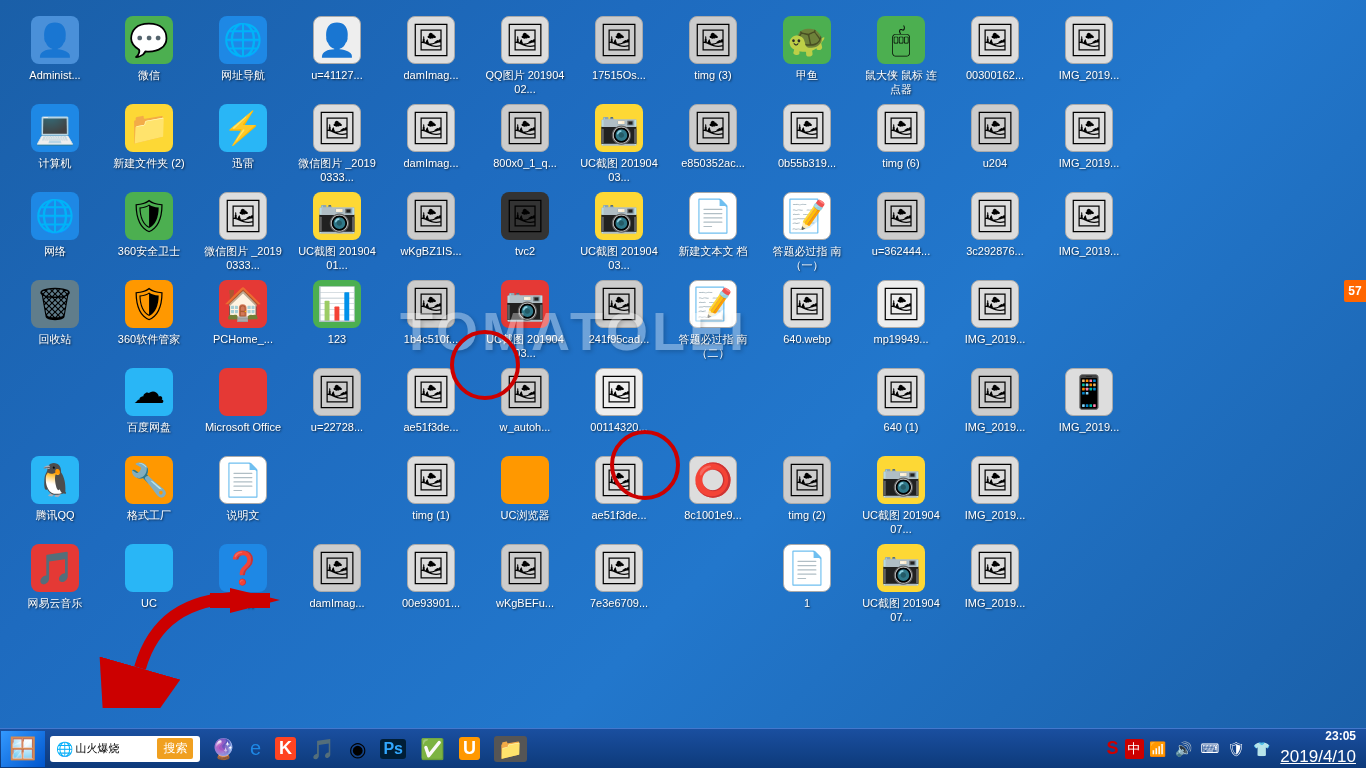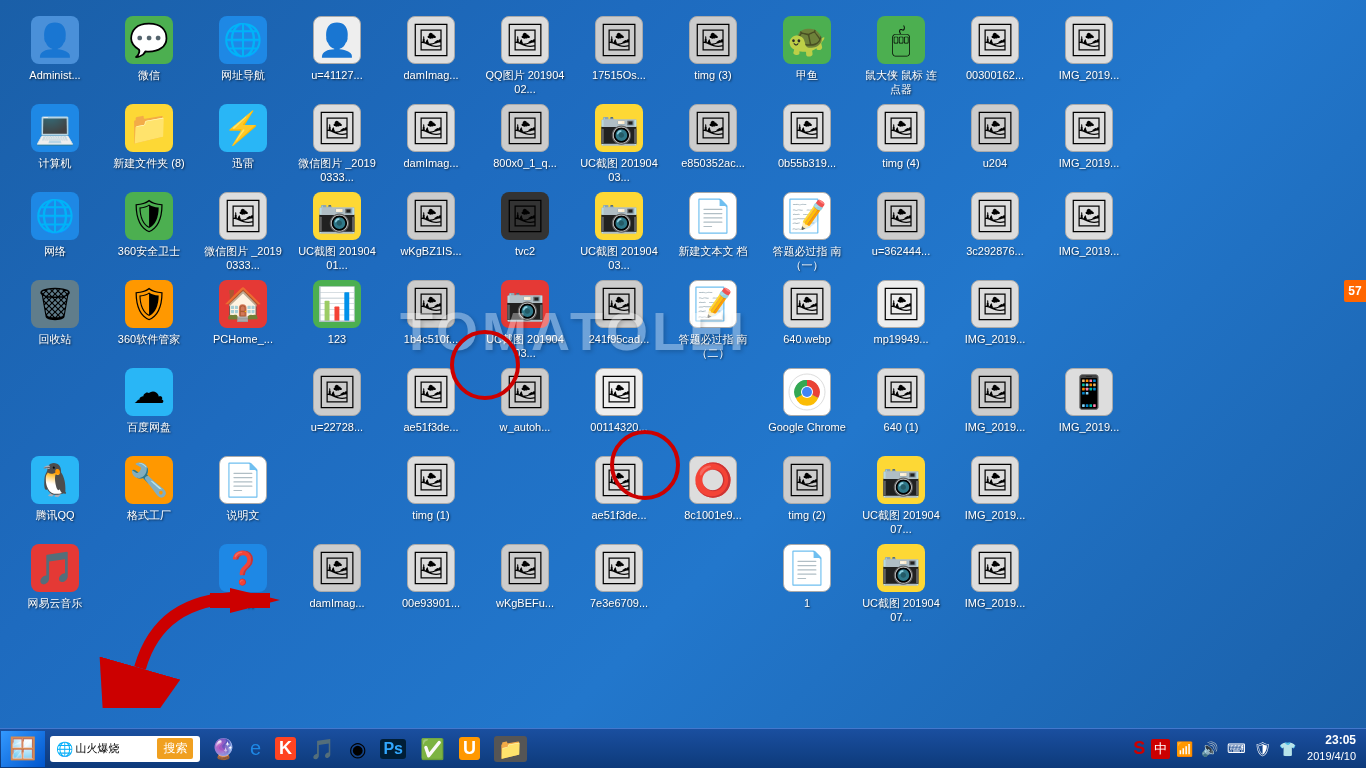--- a/index.html
+++ b/index.html
@@ -245,21 +245,21 @@
       <div class="icon-img" style="background: rgb(221, 221, 221); border: 1px solid rgb(170, 170, 170);">🖼</div>
       <div class="icon-label">IMG_2019...</div>
     </div>
     <div class="desktop-icon" style="grid-area: 2 / 1;">
       <div class="icon-img" style="background: rgb(30, 136, 229); border: none;">💻</div>
       <div class="icon-label">计算机</div>
     </div>
     <div class="desktop-icon" style="grid-area: 2 / 2;">
       <div class="icon-img" style="background: rgb(253, 216, 53); border: none;">📁</div>
       <div class="icon-label">新建文件夹
-(8)</div>
+(2)</div>
     </div>
     <div class="desktop-icon" style="grid-area: 2 / 3;">
       <div class="icon-img" style="background: rgb(41, 182, 246); border: none;">⚡</div>
       <div class="icon-label">迅雷</div>
     </div>
     <div class="desktop-icon" style="grid-area: 2 / 4;">
       <div class="icon-img" style="background: rgb(221, 221, 221); border: 1px solid rgb(170, 170, 170);">🖼</div>
       <div class="icon-label">微信图片
 _20190333...</div>
     </div>
@@ -279,21 +279,21 @@
     <div class="desktop-icon" style="grid-area: 2 / 8;">
       <div class="icon-img" style="background: rgb(204, 204, 204); border: 1px solid rgb(170, 170, 170);">🖼</div>
       <div class="icon-label">e850352ac...</div>
     </div>
     <div class="desktop-icon" style="grid-area: 2 / 9;">
       <div class="icon-img" style="background: rgb(221, 221, 221); border: 1px solid rgb(170, 170, 170);">🖼</div>
       <div class="icon-label">0b55b319...</div>
     </div>
     <div class="desktop-icon" style="grid-area: 2 / 10;">
       <div class="icon-img" style="background: rgb(221, 221, 221); border: 1px solid rgb(170, 170, 170);">🖼</div>
-      <div class="icon-label">timg (4)</div>
+      <div class="icon-label">timg (6)</div>
     </div>
     <div class="desktop-icon" style="grid-area: 2 / 11;">
       <div class="icon-img" style="background: rgb(204, 204, 204); border: 1px solid rgb(170, 170, 170);">🖼</div>
       <div class="icon-label">u204</div>
     </div>
     <div class="desktop-icon" style="grid-area: 2 / 12;">
       <div class="icon-img" style="background: rgb(221, 221, 221); border: 1px solid rgb(170, 170, 170);">🖼</div>
       <div class="icon-label">IMG_2019...</div>
     </div>
     <div class="desktop-icon" style="grid-area: 3 / 1;">
@@ -392,51 +392,41 @@
       <div class="icon-label">mp19949...</div>
     </div>
     <div class="desktop-icon" style="grid-area: 4 / 11;">
       <div class="icon-img" style="background: rgb(221, 221, 221); border: 1px solid rgb(170, 170, 170);">🖼</div>
       <div class="icon-label">IMG_2019...</div>
     </div>
     <div class="desktop-icon" style="grid-area: 5 / 2;">
       <div class="icon-img" style="background: rgb(41, 182, 246); border: none;">☁</div>
       <div class="icon-label">百度网盘</div>
     </div>
+    <div class="desktop-icon" style="grid-area: 5 / 3;">
+      <div class="icon-img" style="background: rgb(229, 57, 53); border: none; color: white; font-weight: bold; font-size: 24px;"></div>
+      <div class="icon-label">Microsoft
+Office</div>
+    </div>
     <div class="desktop-icon" style="grid-area: 5 / 4;">
       <div class="icon-img" style="background: rgb(204, 204, 204); border: 1px solid rgb(170, 170, 170);">🖼</div>
       <div class="icon-label">u=22728...</div>
     </div>
     <div class="desktop-icon" style="grid-area: 5 / 5;">
       <div class="icon-img" style="background: rgb(221, 221, 221); border: 1px solid rgb(170, 170, 170);">🖼</div>
       <div class="icon-label">ae51f3de...</div>
     </div>
     <div class="desktop-icon" style="grid-area: 5 / 6;">
       <div class="icon-img" style="background: rgb(204, 204, 204); border: 1px solid rgb(170, 170, 170);">🖼</div>
       <div class="icon-label">w_autoh...</div>
     </div>
     <div class="desktop-icon" style="grid-area: 5 / 7;">
       <div class="icon-img" style="background: rgb(238, 238, 238); border: 1px solid rgb(170, 170, 170);">🖼</div>
       <div class="icon-label">00114320...</div>
     </div>
-    <div class="desktop-icon" style="grid-area: 5 / 9;">
-      <div class="icon-img" style="background: rgb(255, 255, 255); border: 1px solid rgb(170, 170, 170);">
-        <svg width="40" height="40" viewBox="0 0 40 40">
-        <circle cx="20" cy="20" r="18" fill="white" stroke="#ddd" stroke-width="1"></circle>
-        <circle cx="20" cy="20" r="12" fill="#4285f4"></circle>
-        <path d="M20 8 A12 12 0 0 1 31.2 26 L20 20 Z" fill="#ea4335"></path>
-        <path d="M31.2 26 A12 12 0 0 1 8.8 26 L20 20 Z" fill="#fbbc04"></path>
-        <path d="M8.8 26 A12 12 0 0 1 20 8 L20 20 Z" fill="#34a853"></path>
-        <circle cx="20" cy="20" r="6" fill="white"></circle>
-        <circle cx="20" cy="20" r="5" fill="#4285f4"></circle>
-      </svg>
-      </div>
-      <div class="icon-label">Google
-Chrome</div>
-    </div>
     <div class="desktop-icon" style="grid-area: 5 / 10;">
       <div class="icon-img" style="background: rgb(221, 221, 221); border: 1px solid rgb(170, 170, 170);">🖼</div>
       <div class="icon-label">640 (1)</div>
     </div>
     <div class="desktop-icon" style="grid-area: 5 / 11;">
       <div class="icon-img" style="background: rgb(204, 204, 204); border: 1px solid rgb(170, 170, 170);">🖼</div>
       <div class="icon-label">IMG_2019...</div>
     </div>
     <div class="desktop-icon" style="grid-area: 5 / 12;">
       <div class="icon-img" style="background: rgb(221, 221, 221); border: 1px solid rgb(170, 170, 170);">📱</div>
@@ -450,20 +440,24 @@
       <div class="icon-img" style="background: rgb(255, 152, 0); border: none;">🔧</div>
       <div class="icon-label">格式工厂</div>
     </div>
     <div class="desktop-icon" style="grid-area: 6 / 3;">
       <div class="icon-img" style="background: rgb(255, 255, 255); border: 1px solid rgb(170, 170, 170);">📄</div>
       <div class="icon-label">说明文</div>
     </div>
     <div class="desktop-icon" style="grid-area: 6 / 5;">
       <div class="icon-img" style="background: rgb(221, 221, 221); border: 1px solid rgb(170, 170, 170);">🖼</div>
       <div class="icon-label">timg (1)</div>
+    </div>
+    <div class="desktop-icon" style="grid-area: 6 / 6;">
+      <div class="icon-img" style="background: rgb(255, 152, 0); border: none; color: white; font-weight: bold; font-size: 24px;"></div>
+      <div class="icon-label">UC浏览器</div>
     </div>
     <div class="desktop-icon" style="grid-area: 6 / 7;">
       <div class="icon-img" style="background: rgb(221, 221, 221); border: 1px solid rgb(170, 170, 170);">🖼</div>
       <div class="icon-label">ae51f3de...</div>
     </div>
     <div class="desktop-icon" style="grid-area: 6 / 8;">
       <div class="icon-img" style="background: rgb(221, 221, 221); border: 1px solid rgb(170, 170, 170);">⭕</div>
       <div class="icon-label">8c1001e9...</div>
     </div>
     <div class="desktop-icon" style="grid-area: 6 / 9;">
@@ -475,20 +469,24 @@
       <div class="icon-label">UC截图
 20190407...</div>
     </div>
     <div class="desktop-icon" style="grid-area: 6 / 11;">
       <div class="icon-img" style="background: rgb(221, 221, 221); border: 1px solid rgb(170, 170, 170);">🖼</div>
       <div class="icon-label">IMG_2019...</div>
     </div>
     <div class="desktop-icon" style="grid-area: 7 / 1;">
       <div class="icon-img" style="background: rgb(229, 57, 53); border: none;">🎵</div>
       <div class="icon-label">网易云音乐</div>
+    </div>
+    <div class="desktop-icon" style="grid-area: 7 / 2;">
+      <div class="icon-img" style="background: rgb(41, 182, 246); border: none; color: white; font-weight: bold; font-size: 24px;"></div>
+      <div class="icon-label">UC</div>
     </div>
     <div class="desktop-icon" style="grid-area: 7 / 3;">
       <div class="icon-img" style="background: rgb(30, 136, 229); border: none;">❓</div>
       <div class="icon-label">帮助</div>
     </div>
     <div class="desktop-icon" style="grid-area: 7 / 4;">
       <div class="icon-img" style="background: rgb(204, 204, 204); border: 1px solid rgb(170, 170, 170);">🖼</div>
       <div class="icon-label">damImag...</div>
     </div>
     <div class="desktop-icon" style="grid-area: 7 / 5;">
@@ -588,16 +586,16 @@
   <div class="system-tray">
     <span class="tray-icon" style="font-size:18px;font-weight:bold;color:#cc0000;">S</span>
     <span class="tray-icon" style="font-size:13px;background:#cc0000;color:white;padding:1px 3px;border-radius:2px;">中</span>
     <span class="tray-icon" style="font-size:14px;">📶</span>
     <span class="tray-icon" style="font-size:14px;">🔊</span>
     <span class="tray-icon" style="font-size:13px;">⌨</span>
     <span class="tray-icon" style="font-size:14px;">🛡</span>
     <span class="tray-icon" style="font-size:14px;">👕</span>
     <div class="tray-time">
       <div style="font-size:12px;font-weight:bold;">23:05</div>
-      <div style="font-size:11px;">2019/4/10</div>
+      <div style="font-size:17px;text-decoration:underline;">2019/4/10</div>
     </div>
   </div>
 </div>
 
 </body></html>

